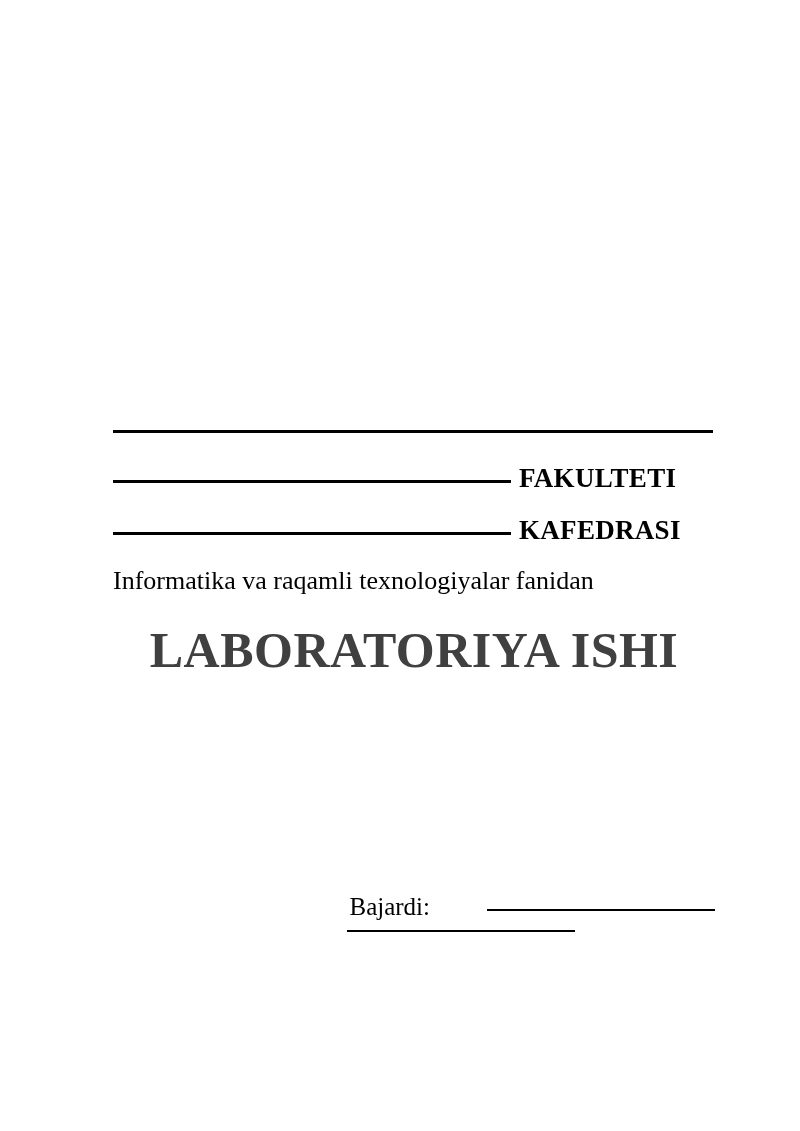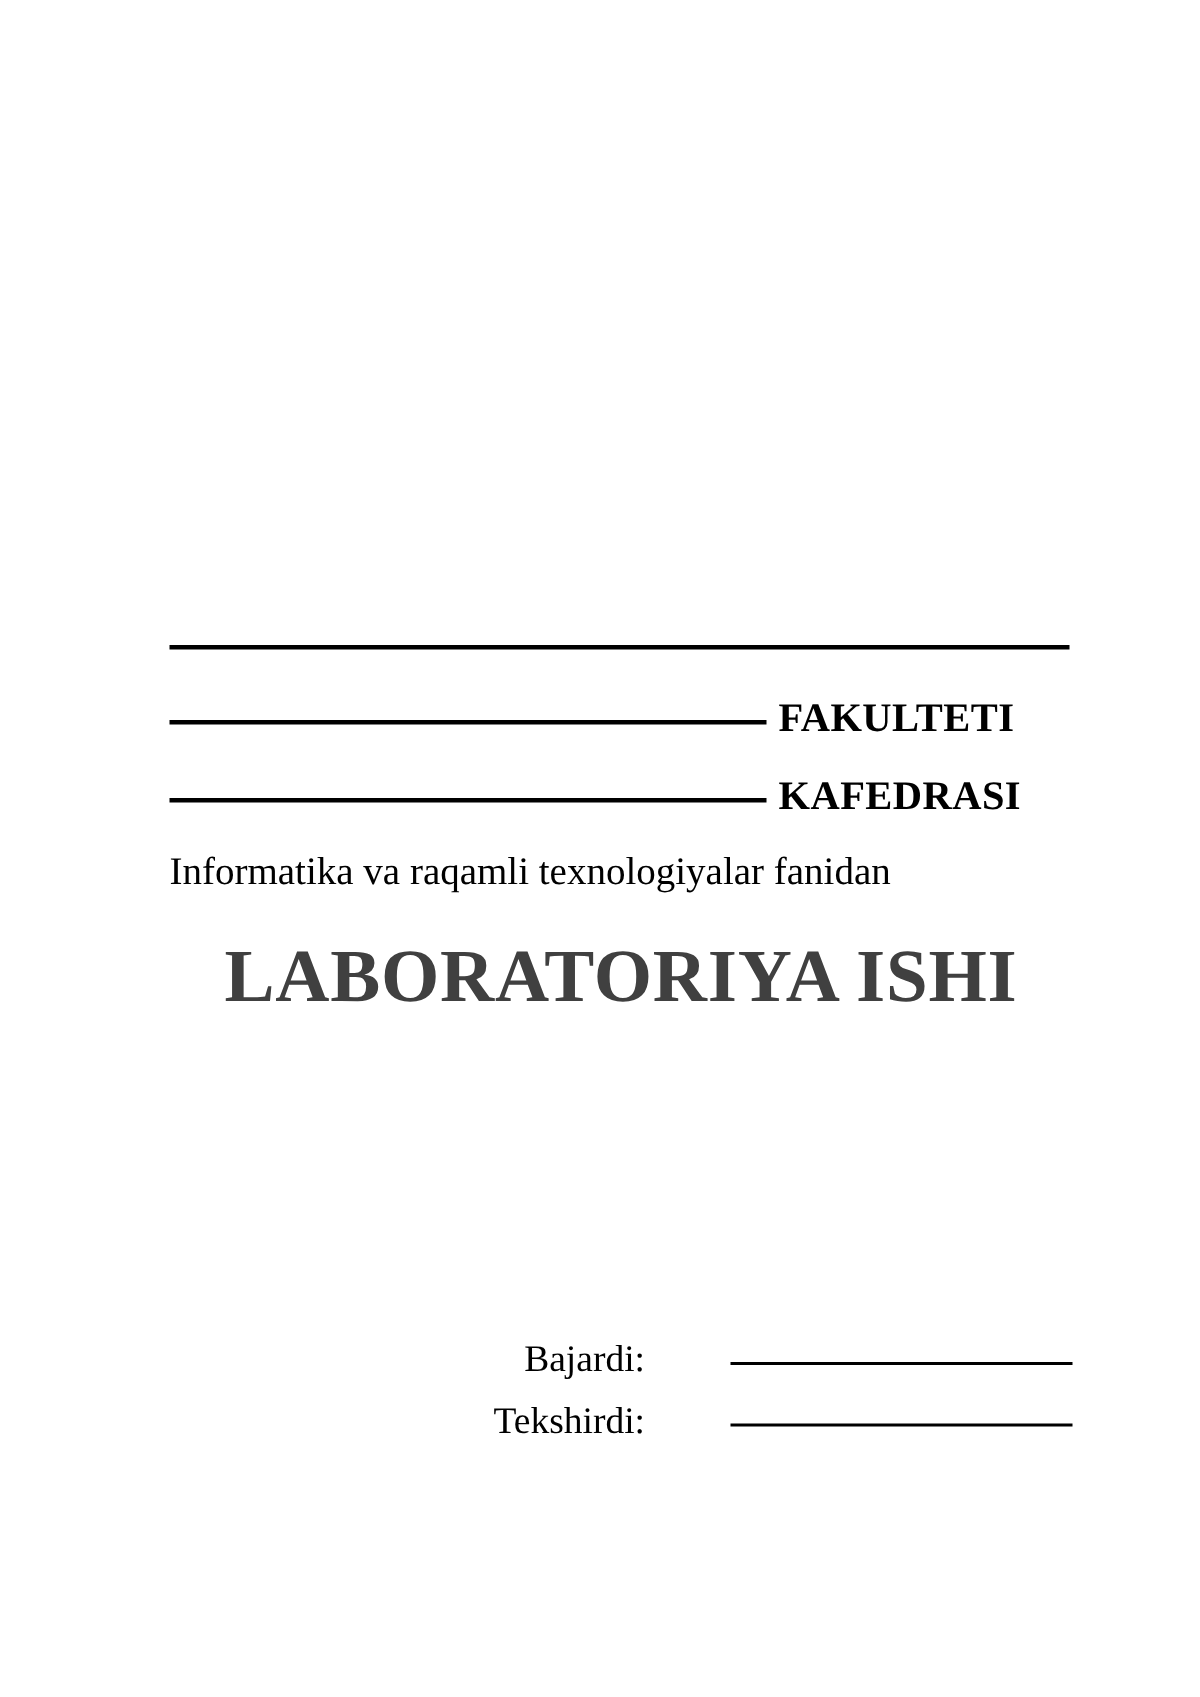--- a/index.html
+++ b/index.html
@@ -138,19 +138,18 @@
     <div class="subject-line">Informatika va raqamli texnologiyalar fanidan</div>
 
     <div class="lab-title">LABORATORIYA ISHI</div>
 
     <div class="signatures">
       <div class="sig-row">
         <span class="sig-label">Bajardi:</span>
         <span class="sig-rule"></span>
       </div>
       <div class="sig-row">
-        <span class="sig-label">Tekshirdi:</span>
         <span class="sig-rule"></span>
       </div>
     </div>
 
   </div>
 </div>
 
 </body></html>

